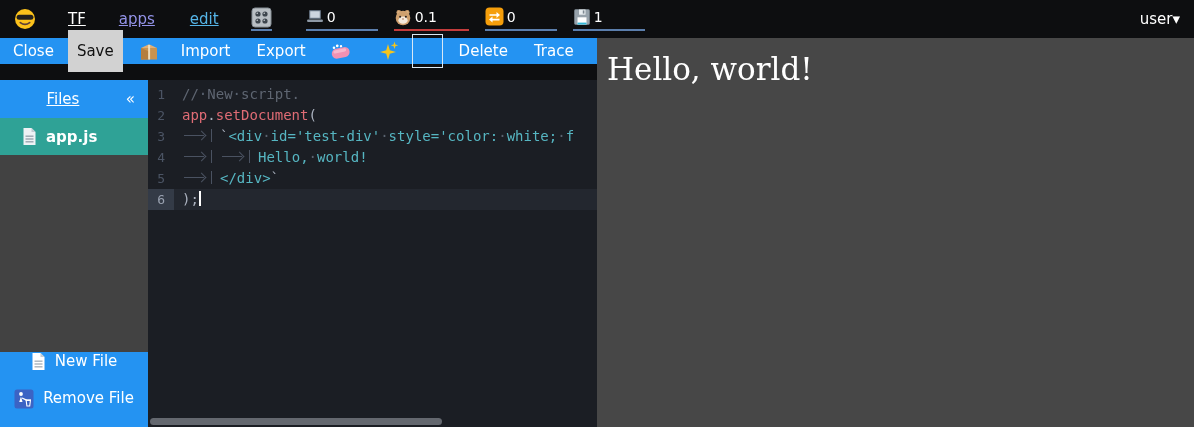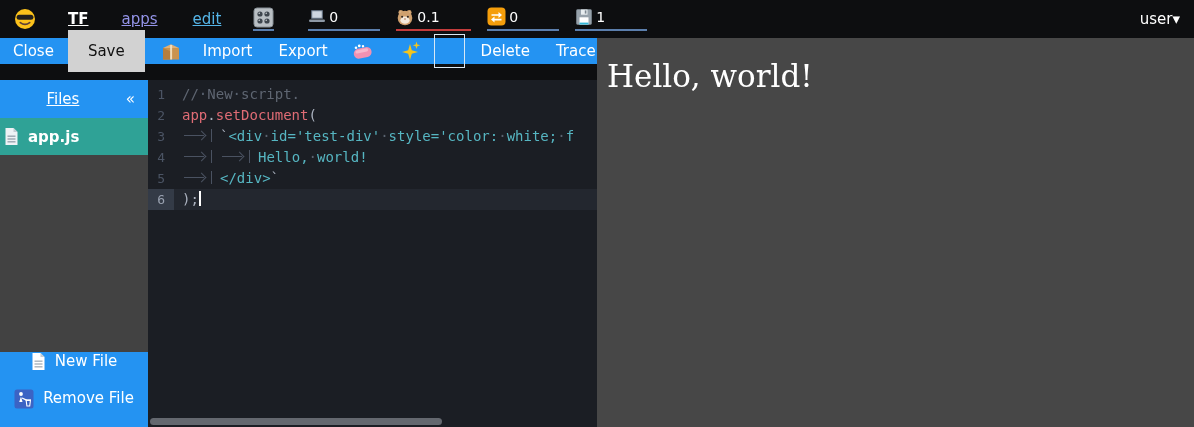--- a/index.html
+++ b/index.html
@@ -9,48 +9,48 @@
     font-family:"DejaVu Sans","Liberation Sans",sans-serif;
     background:#0d0e10;
   }
   
   .topbar {
     position:absolute; left:0; top:0; width:1194px; height:38px;
     background:#0d0e10; display:flex; align-items:center;
   }
   .logo { margin-left:14px; display:flex; align-items:center; }
   .nav-link { font-size:15px; text-decoration:underline; cursor:pointer; }
-  .nav-tf   { margin-left:32px; color:#ffffff;font-weight:bold; }
+  .nav-tf   { margin-left:32px; color:#ffffff; }
   .nav-apps { margin-left:33px; color:#9393e8; }
   .nav-edit { margin-left:35px; color:#55b5e8; }
   .knobs-wrap { margin-left:32px; padding-bottom:1px; border-bottom:2px solid #5b7eac; display:flex; }
   .stats { display:flex; margin-left:34px; }
   .stat { display:flex; align-items:center; gap:3px; width:72px; margin-right:16px;
           border-bottom:2px solid #5b7eac; padding-bottom:3px; }
   .stat.red { border-bottom-color:#c43c3c; width:75px; }
   .stat .val { color:#fff; font-size:14px; }
   .user { margin-left:auto; margin-right:14px; color:#fff; font-size:15px; cursor:pointer; }
   
   .toolbar {
     position:absolute; left:0; top:38px; width:597px; height:26px;
     background:#2493f2; display:flex; align-items:center; color:#fff; font-size:15px;
   }
   .tbtn { display:flex; align-items:center; height:42px; cursor:pointer; background:transparent;
           border:none; color:#fff; font-size:15px; font-family:inherit; }
-  .tbtn.active { background:#d2d2d2; color:#111; padding:0 20px; }
+  .tbtn.active { background:#d2d2d2; color:#111; padding:0 9px; }
   .blank-box { width:31px; height:34px; border:1px solid #d9e8f5; cursor:pointer; }
   
   .sidebar { position:absolute; left:0; top:80px; width:148px; height:347px;
              display:flex; flex-direction:column; background:#424242; }
   .files-header { height:38px; background:#2493f2; color:#fff; font-size:15px;
                   display:flex; align-items:center; flex:0 0 auto; }
   .files-header .fh-label { flex:1; text-align:center;text-decoration:underline; }
   .files-header .collapse { margin-right:13px; cursor:pointer; font-size:15px; }
   .file-item { height:37px; background:#2fa296; display:flex; align-items:center; gap:9px;
-               padding-left:4px; color:#fff; font-size:15px; font-weight:bold; cursor:pointer; flex:0 0 auto; }
+               padding-left:22px; color:#fff; font-size:15px; font-weight:bold; cursor:pointer; flex:0 0 auto; }
   .side-fill { flex:1; }
   .side-action { height:37px; background:#2493f2; color:#fff; font-size:15px;
                  display:flex; align-items:flex-start; justify-content:center; gap:9px;
                  cursor:pointer; flex:0 0 auto; border:none; font-family:inherit; }
   .side-action.remove { height:38px; }
   
   .editor { position:absolute; left:148px; top:80px; width:449px; height:347px;
             background:#1b1e24; overflow:hidden; cursor:text;
             font-family:"DejaVu Sans Mono","Liberation Mono",monospace; font-size:14px; }
   .code-lines { padding-top:4px; }
@@ -72,21 +72,21 @@
   .tab::after  { content:""; position:absolute; right:6px; top:3px; width:6px; height:6px;
                  border-top:1.5px solid #4a5261; border-right:1.5px solid #4a5261;
                  transform:rotate(45deg); }
   .cursor { display:inline-block; width:2px; height:15px; background:#fff; vertical-align:-2px; }
   .hscroll-thumb { position:absolute; left:2px; bottom:2px; width:292px; height:7px;
                    background:#64686f; border-radius:4px; cursor:grab; }
   
   .preview { position:absolute; left:597px; top:38px; width:597px; height:389px;
              background:#474747; }
   .preview .ptext { color:#ffffff; font-family:"DejaVu Serif","Liberation Serif",serif;
-                    font-size:31px; padding:20px 0 0 10px; }
+                    font-size:31px; padding:13px 0 0 10px; }
   .icon { flex:0 0 auto; display:inline-flex; }
 </style>
 </head>
 <body>
 
 <div class="app">
 
   <div class="topbar">
     <span class="logo icon">
       <svg width="22" height="22" viewBox="0 0 22 22">

